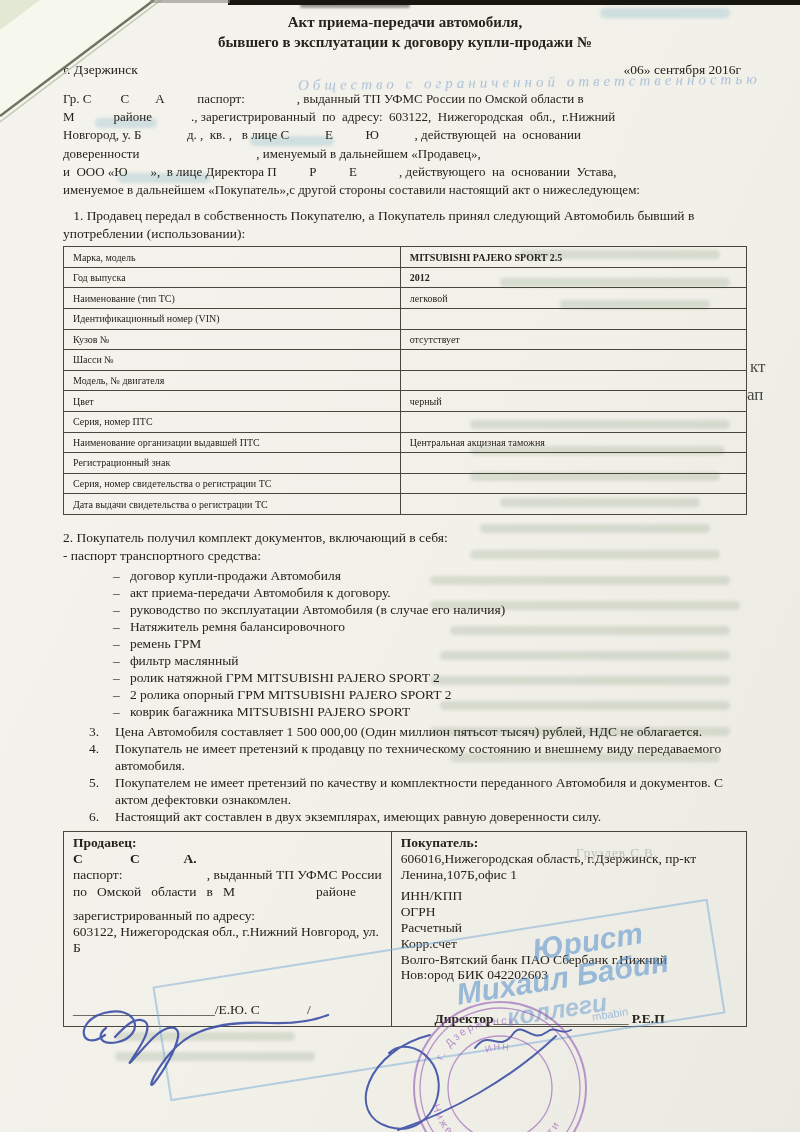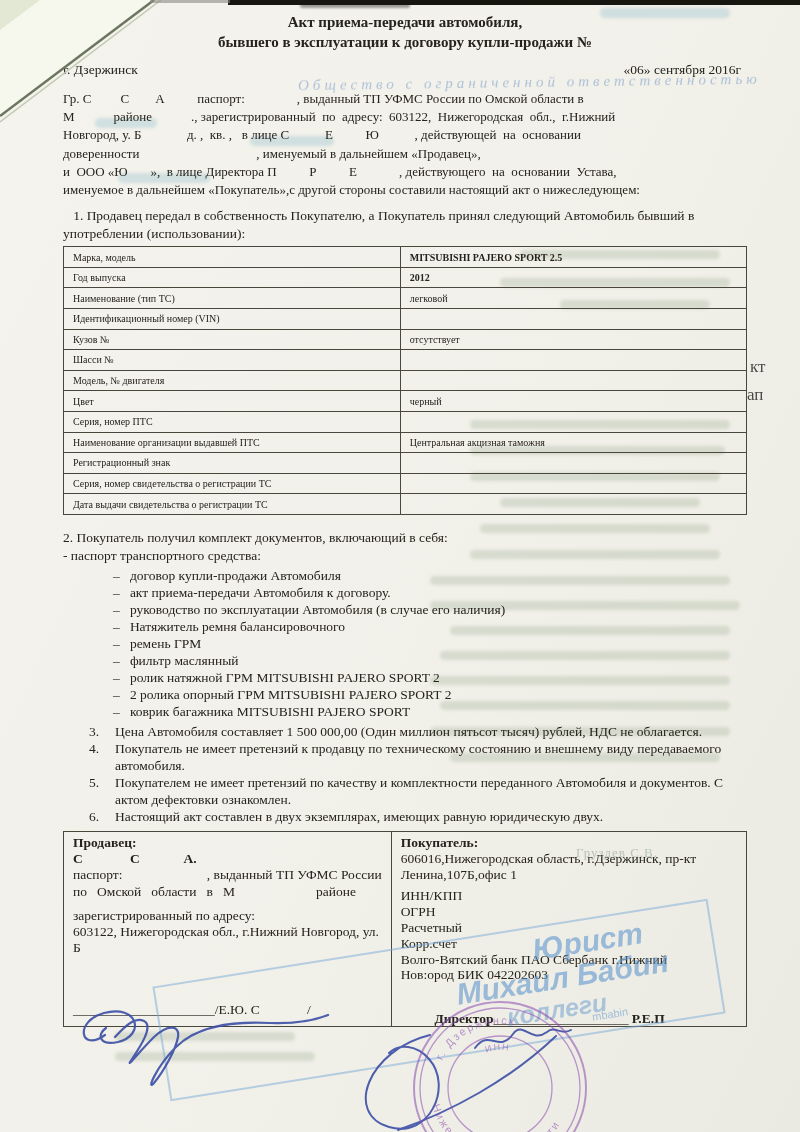--- a/index.html
+++ b/index.html
@@ -190,21 +190,21 @@
       <div class="nitem">
           <span class="n">4.</span>
           <span class="ntext">Покупатель не имеет претензий к продавцу  по техническому состоянию и внешнему виду передаваемого автомобиля.</span>
         </div>
       <div class="nitem">
           <span class="n">5.</span>
           <span class="ntext">Покупателем  не имеет претензий по качеству и комплектности переданного Автомобиля и документов. С актом дефектовки ознакомлен.</span>
         </div>
       <div class="nitem">
           <span class="n">6.</span>
-          <span class="ntext">Настоящий акт составлен в двух экземплярах, имеющих равную юридическую двух.</span>
+          <span class="ntext">Настоящий акт составлен в двух экземплярах, имеющих равную доверенности силу.</span>
         </div>
     </div>
 
     <div class="btable">
       <div class="bleft">
         <div class="b">Продавец:</div>
         <div class="b pre">С              С             А.</div>
         <div class="pre">паспорт:                         , выданный ТП УФМС России</div>
         <div class="pre">по   Омской   области   в   М                        районе</div>
         <div class="gap8"></div>

